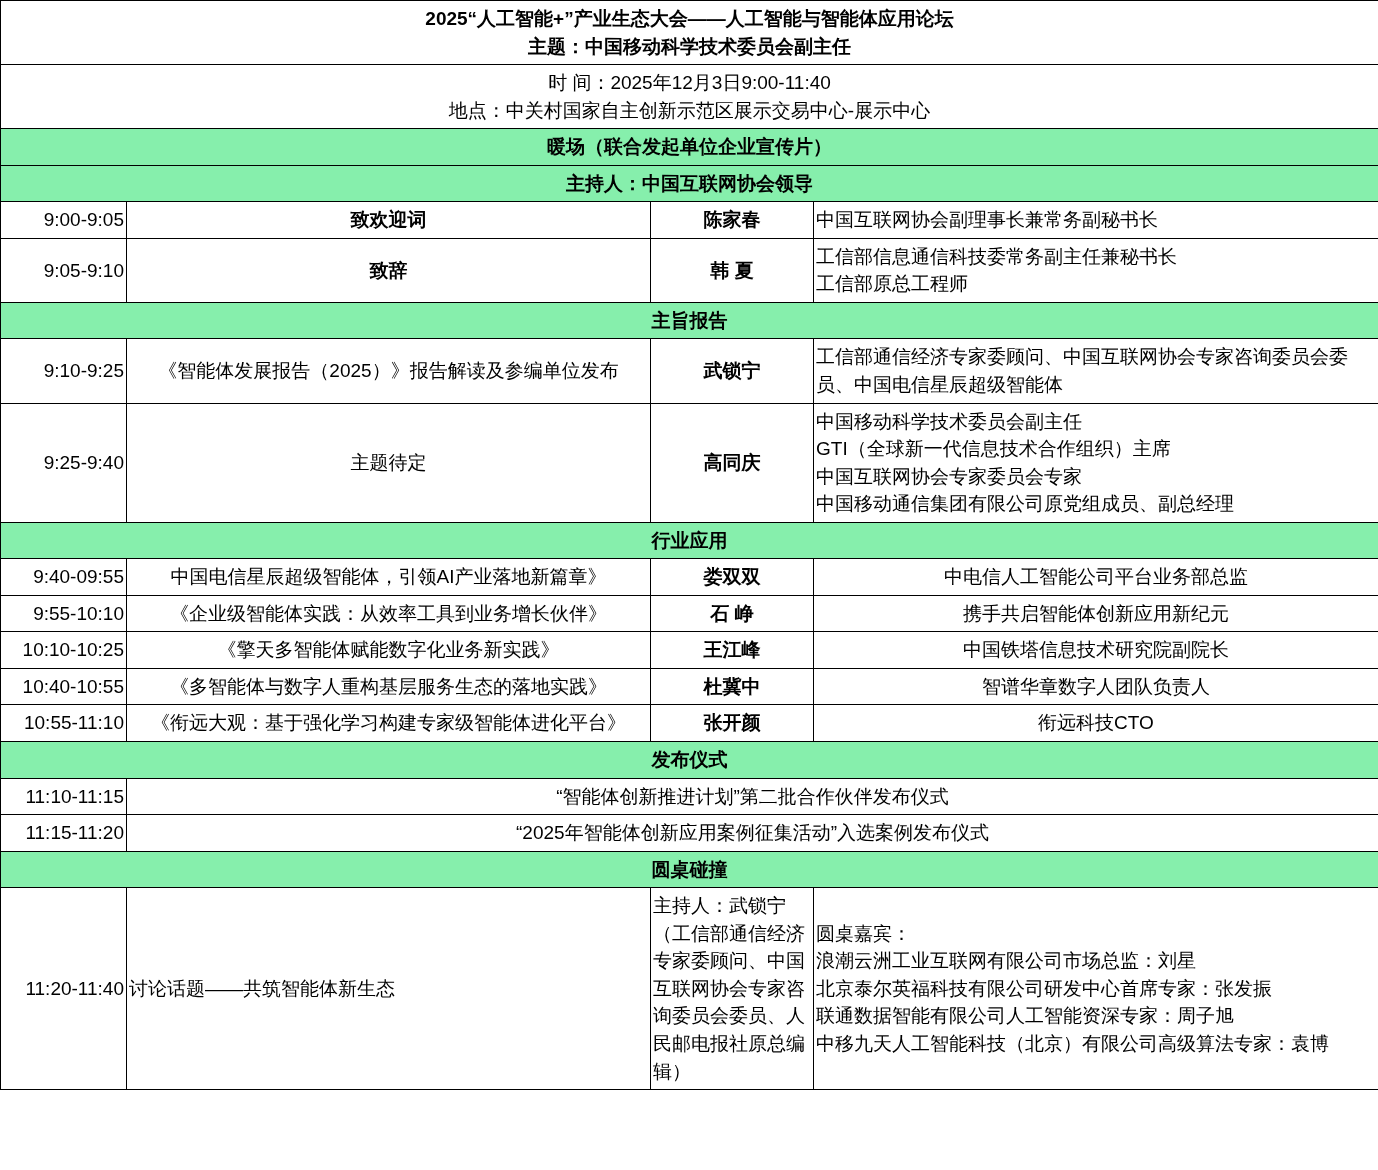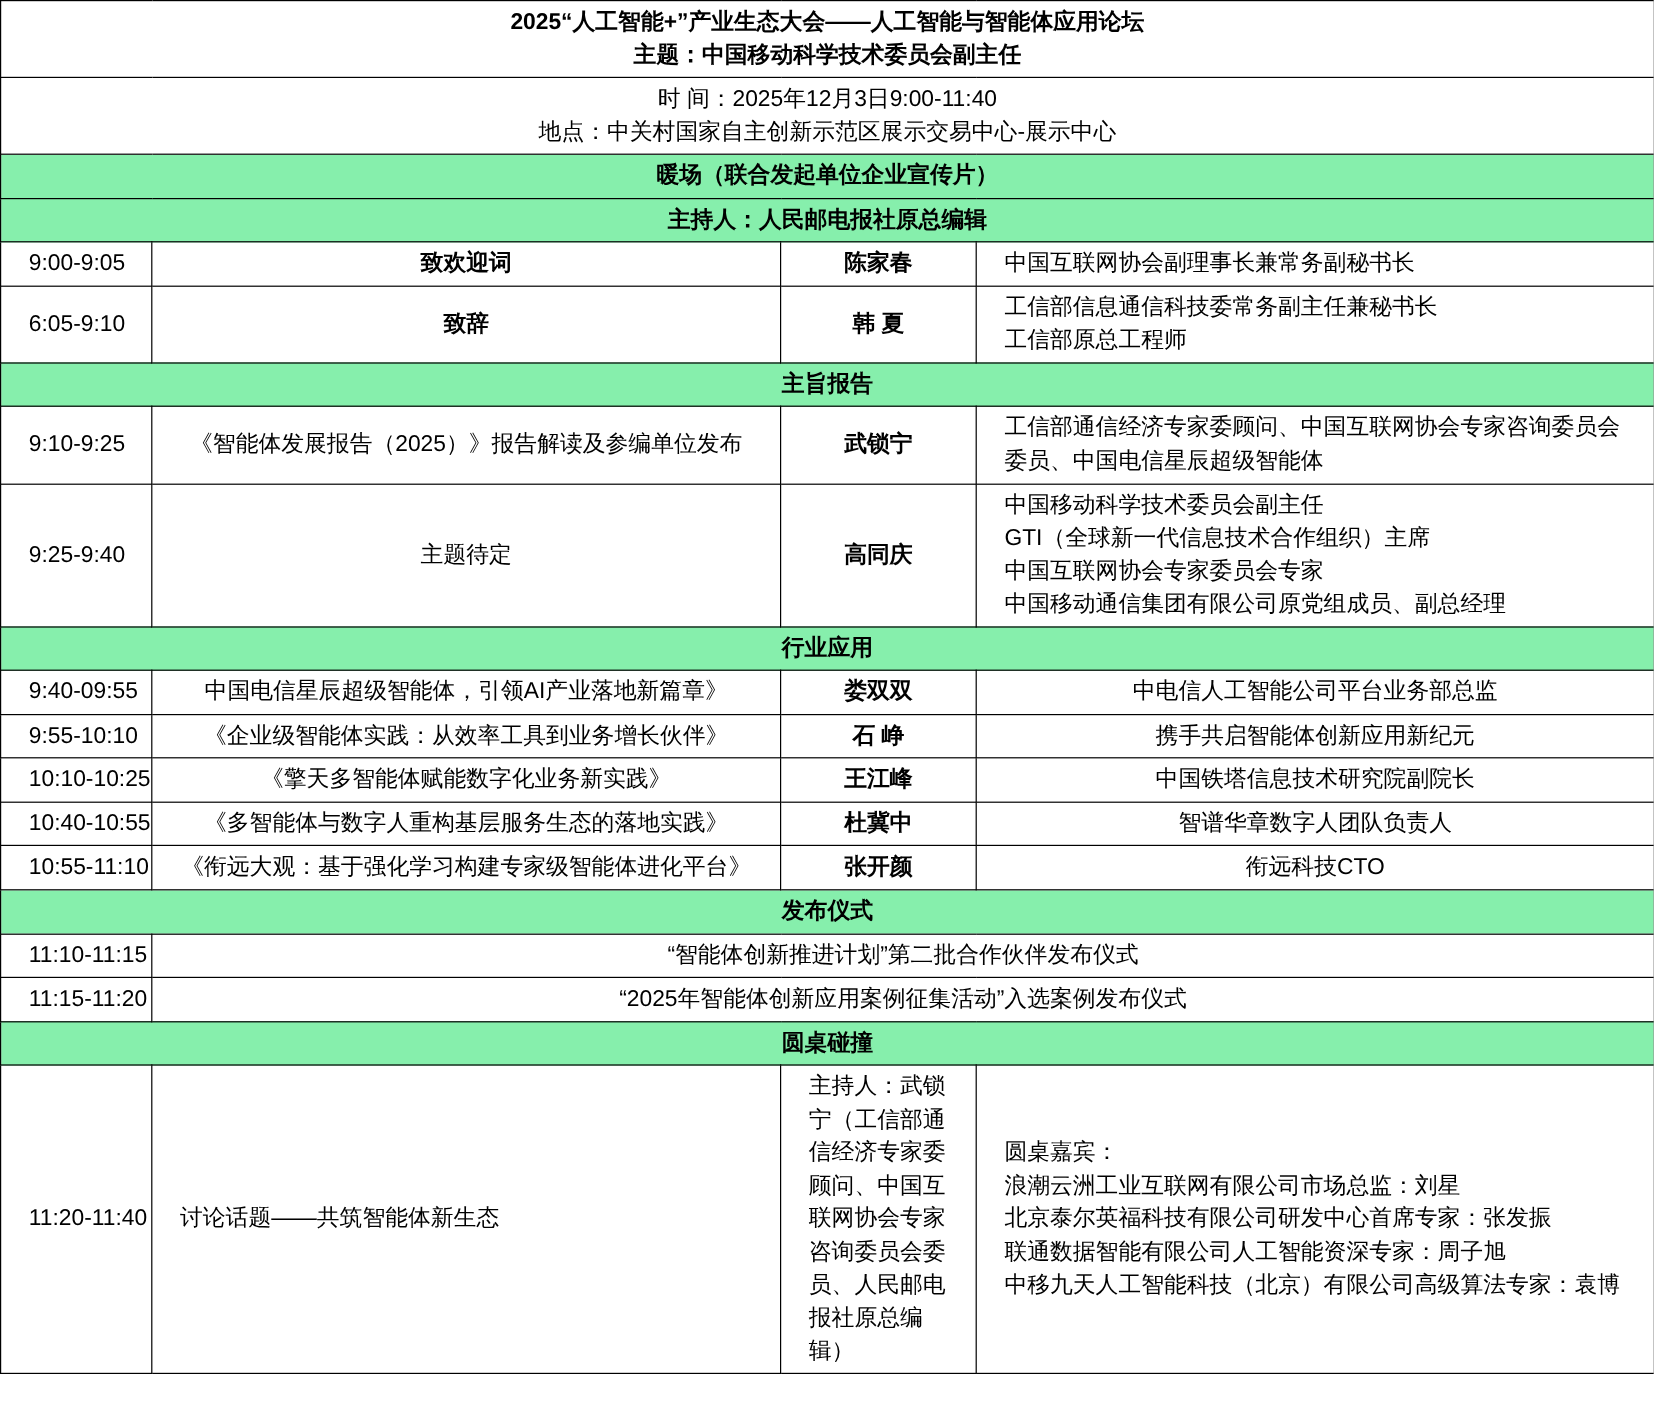--- a/index.html
+++ b/index.html
@@ -13,21 +13,21 @@
     width: 1378px;
   }
   #agenda-table {
     width: 1378px;
     border-collapse: collapse;
     table-layout: fixed;
     background: #ffffff;
   }
   #agenda-table td {
     border: 1px solid #000000;
-    padding: 4px 23px;
+    padding: 4px 2px;
     vertical-align: middle;
     font-size: 19px;
     line-height: 1.45;
     color: #000000;
     margin-top: 46px;
   }
   
   col.c-time  { width: 126px; }
   col.c-topic { width: 524px; }
   col.c-name  { width: 163px; }
@@ -131,34 +131,34 @@
         <span class="line">时 间：2025年12月3日9:00-11:40</span>
         <span class="line">地点：中关村国家自主创新示范区展示交易中心-展示中心</span>
       </td>
     </tr>
 
     <tr class="section-header">
       <td colspan="4">暖场（联合发起单位企业宣传片）</td>
     </tr>
 
     <tr class="section-header">
-      <td colspan="4">主持人：人民邮电报社原总编辑</td>
+      <td colspan="4">主持人：中国互联网协会领导</td>
     </tr>
 
     <tr>
       <td class="time-cell">9:00-9:05</td>
       <td class="topic-cell bold">致欢迎词</td>
       <td class="name-cell">陈家春</td>
       <td class="org-cell">
         <span class="line">中国互联网协会副理事长兼常务副秘书长</span>
       </td>
     </tr>
 
     <tr>
-      <td class="time-cell">6:05-9:10</td>
+      <td class="time-cell">9:05-9:10</td>
       <td class="topic-cell bold">致辞</td>
       <td class="name-cell">韩 夏</td>
       <td class="org-cell">
         <span class="line">工信部信息通信科技委常务副主任兼秘书长</span>
         <span class="line">工信部原总工程师</span>
       </td>
     </tr>
 
     <tr class="section-header">
       <td colspan="4">主旨报告</td>

